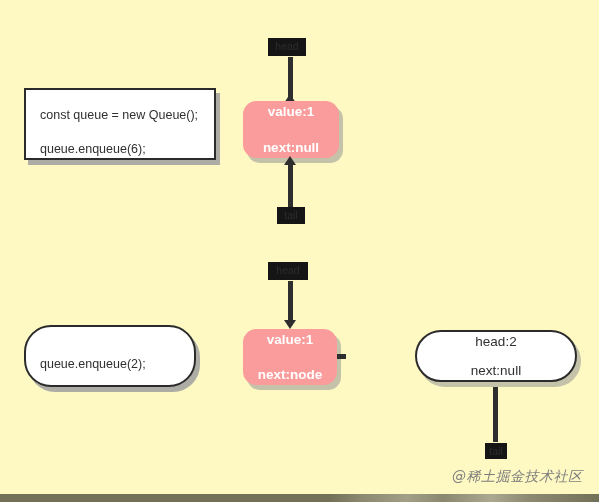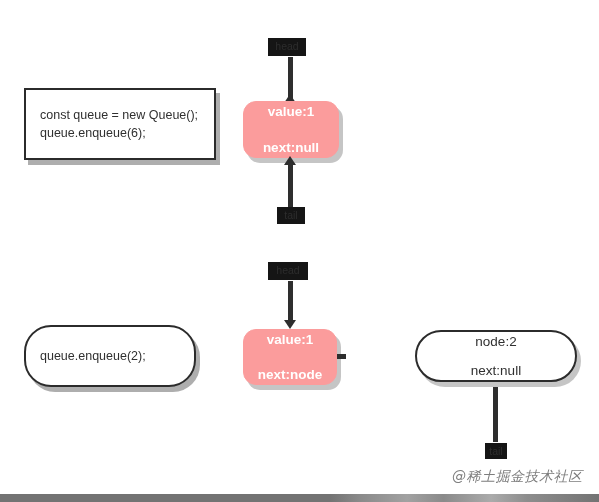--- a/index.html
+++ b/index.html
@@ -4,21 +4,21 @@
 <style>
   html, body {
     margin: 0;
     padding: 0;
     background: #000000;
   }
   #canvas {
     position: relative;
     width: 599px;
     height: 502px;
-    background: #ffffff;
+    background: #fef9c3;
     overflow: hidden;
     font-family: "Liberation Sans", sans-serif;
   }
 
   
   .code-box {
     position: absolute;
     background: #ffffff;
     border: 2px solid #2b2b2b;
     box-sizing: border-box;
@@ -27,20 +27,21 @@
     flex-direction: column;
     justify-content: center;
     padding: 10px 14px;
   }
   .code-line {
     color: #303030;
     font-size: 12.5px;
     line-height: 18px;
     white-space: pre;
     font-family: "Liberation Sans", sans-serif;
+    margin-top: 16px;
   }
 
   
   .node {
     position: absolute;
     border-radius: 13px;
     box-sizing: border-box;
     display: flex;
     flex-direction: column;
     align-items: center;
@@ -156,21 +157,21 @@
   </div>
 
   <div class="node node-pink" style="left:243px; top:329px; width:94px; height:56px;">
     <div class="line">value:1</div>
     <div class="line">next:node</div>
   </div>
 
   <div class="conn" style="left:337px; top:354px; width:9px; height:5px;"></div>
 
   <div class="node node-white" style="left:415px; top:330px; width:162px; height:52px;">
-    <div class="line">node:2</div>
+    <div class="line">head:2</div>
     <div class="line">next:null</div>
   </div>
 
   <div class="conn" style="left:493px; top:387px; width:5px; height:55px;"></div>
 
   <div class="edge-label" style="left:485px; top:443px; width:22px; height:16px;">tail</div>
 
   <div class="wm-strip"></div>
   <div class="watermark" style="left:452px; top:468px;">@稀土掘金技术社区</div>
 

